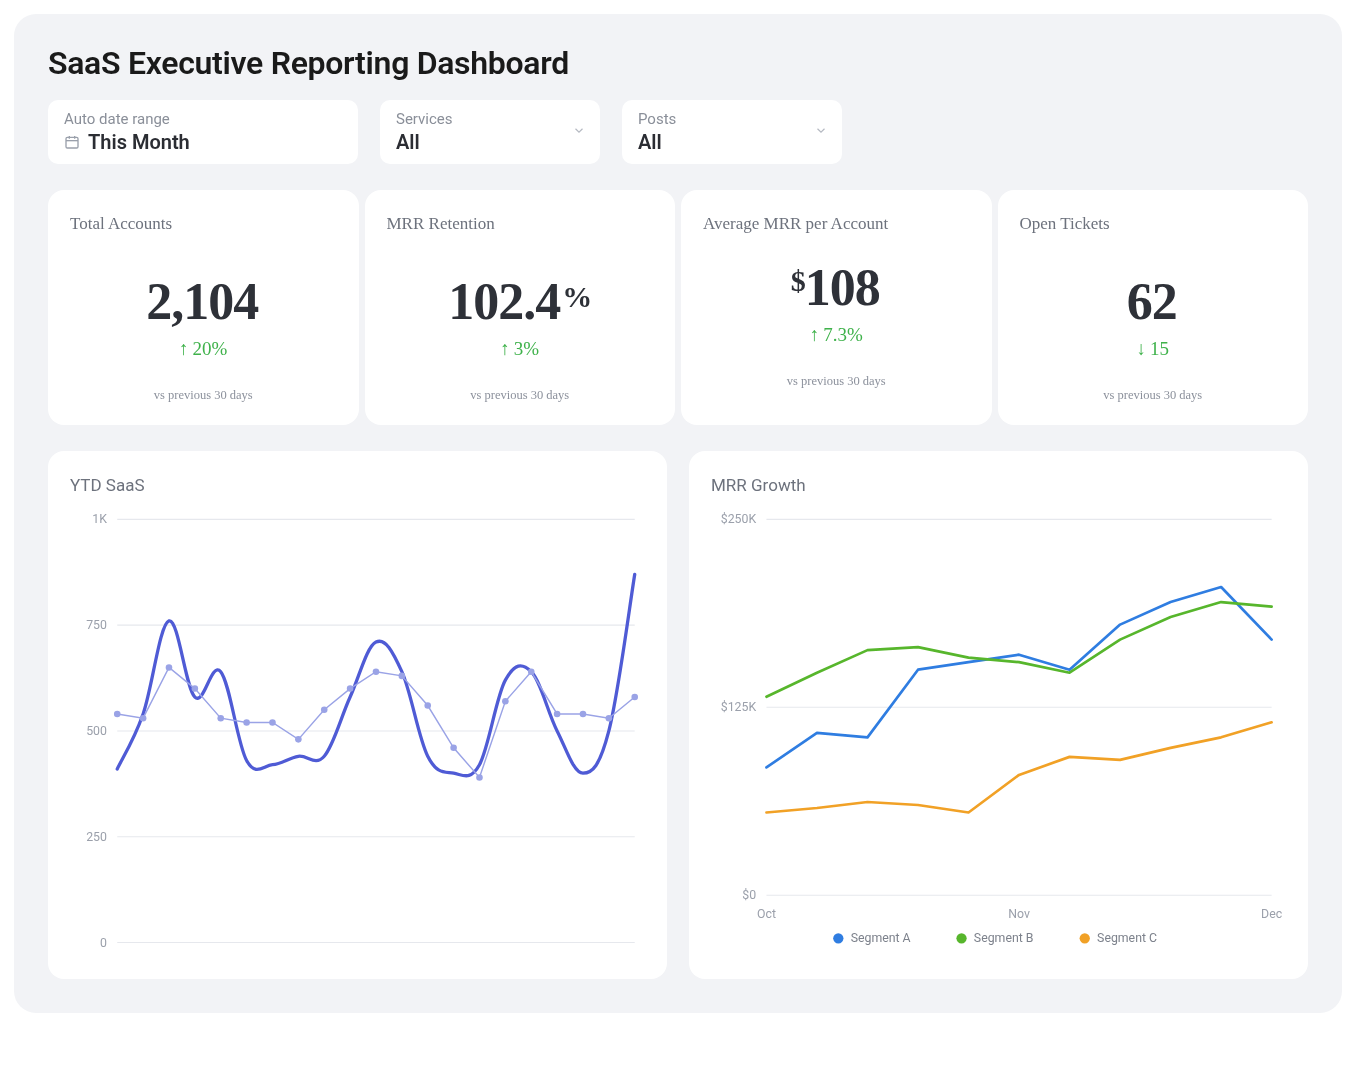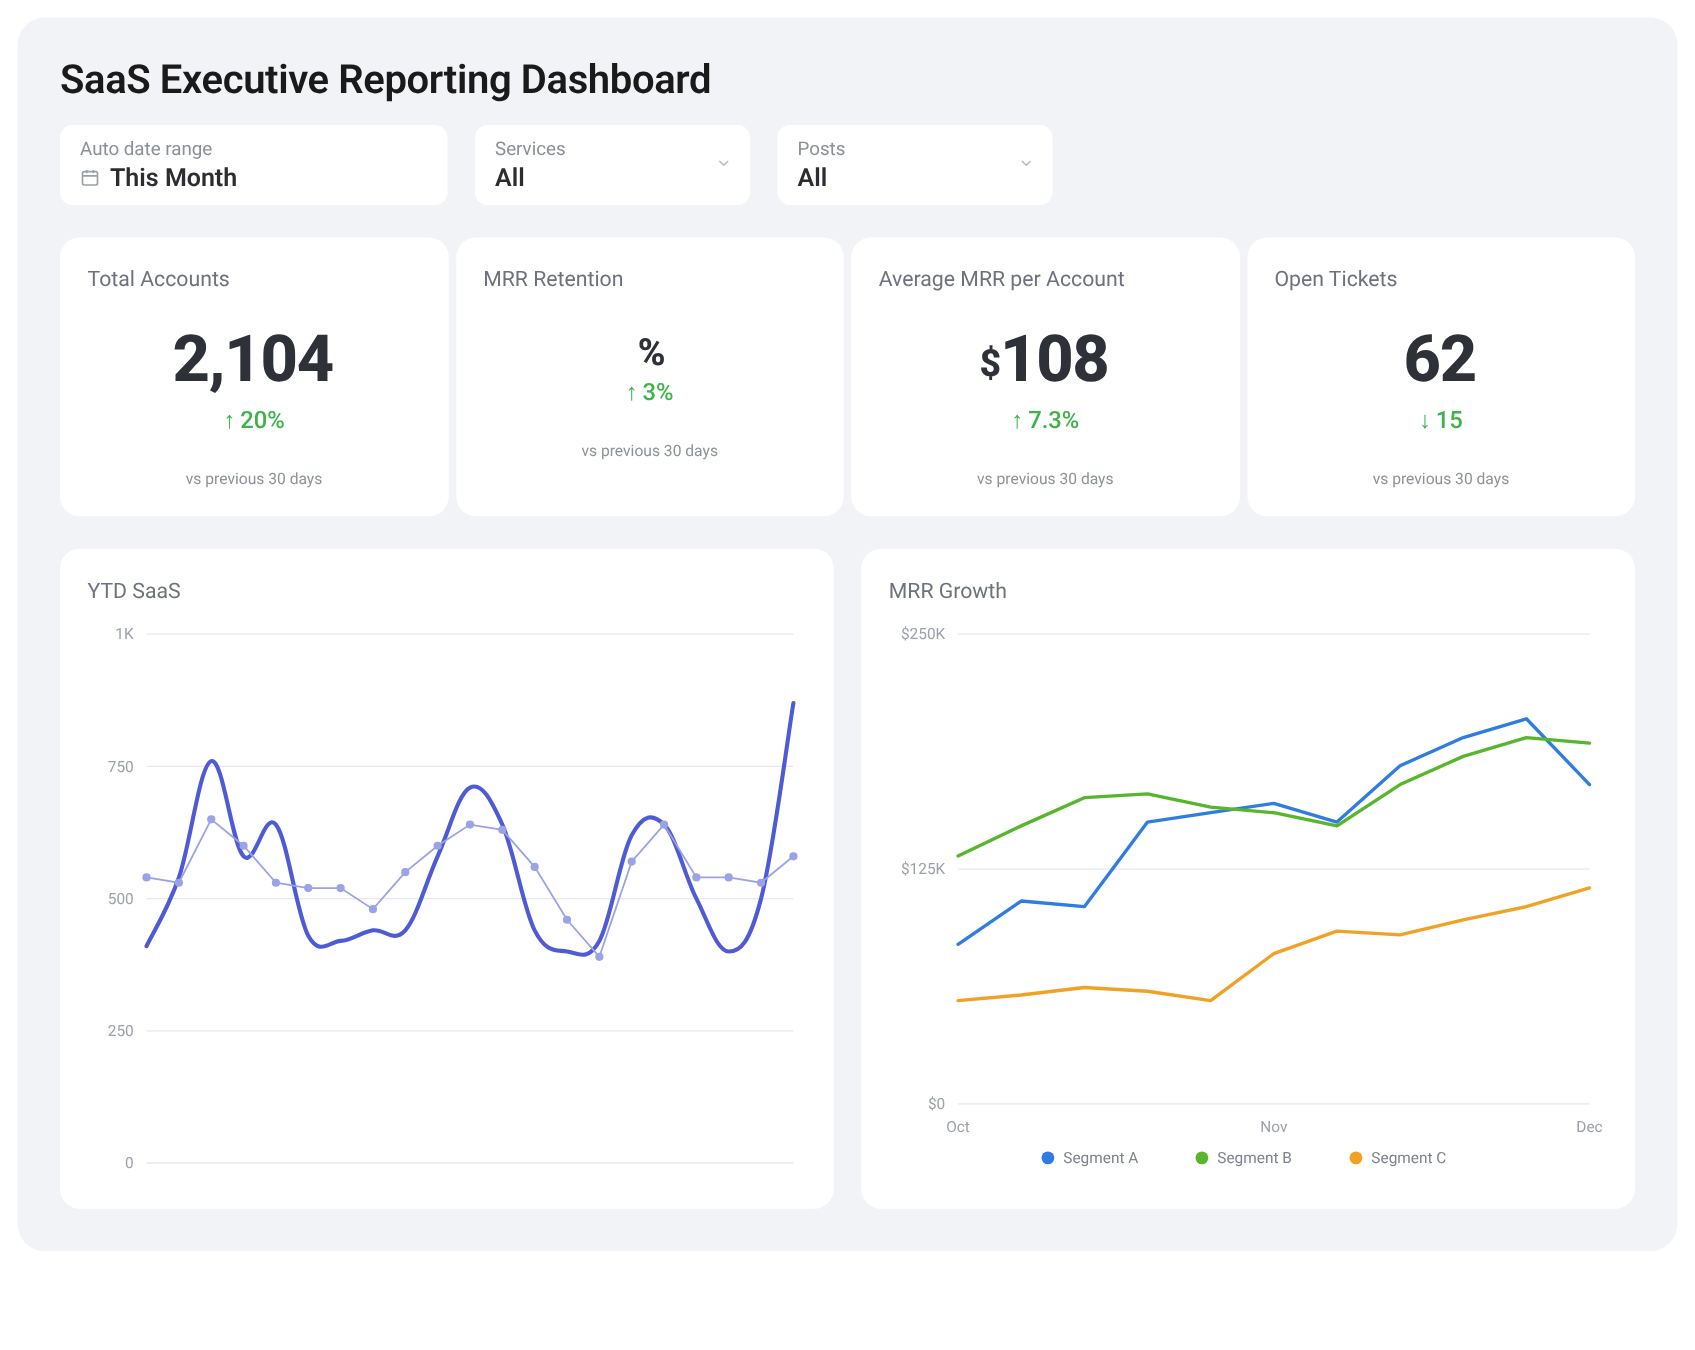--- a/index.html
+++ b/index.html
@@ -59,20 +59,21 @@
   }
   .filter.date { width: 310px; }
   .filter.sel { width: 220px; }
   .cal-icon { color:#9aa0ab; display:inline-flex; }
 
   .kpis {
     display: grid;
     grid-template-columns: repeat(4, 1fr);
     gap: 6px;
     margin-bottom: 26px;
+    font-family: Liberation Serif, serif;
   }
   .card {
     background: #fff;
     border-radius: 16px;
     padding: 24px 22px 22px 22px;
   }
   .kpi .kpi-title {
     font-size: 17px;
     color: #6d727d;
     margin-bottom: 28px;
@@ -80,21 +81,21 @@
   .kpi .kpi-value-wrap {
     text-align: center;
   }
   .kpi .kpi-value {
     font-size: 52px;
     font-weight: 800;
     color: #2e3138;
     letter-spacing: -1px;
     line-height: 1;
     display: inline-flex;
-    align-items: center;
+    align-items: flex-start;
   }
   .kpi .kpi-value .prefix,
   .kpi .kpi-value .suffix {
     font-size: 30px;
     font-weight: 800;
     position: relative;
     top: 4px;
   }
   .kpi .kpi-value .suffix { top: 6px; margin-left:2px;}
   .kpi .delta {
@@ -188,20 +189,21 @@
         <span class="arrow">↑</span><span>20%</span>
       </div>
       <div class="compare">vs previous 30 days</div>
     </div>
 
     <div class="card kpi">
       <div class="kpi-title">MRR Retention</div>
       <div class="kpi-value-wrap">
         <span class="kpi-value">
           <span class="prefix"></span>
+          <span>102.4</span>
           <span class="suffix">%</span>
         </span>
       </div>
       <div class="delta">
         <span class="arrow">↑</span><span>3%</span>
       </div>
       <div class="compare">vs previous 30 days</div>
     </div>
 
     <div class="card kpi">

